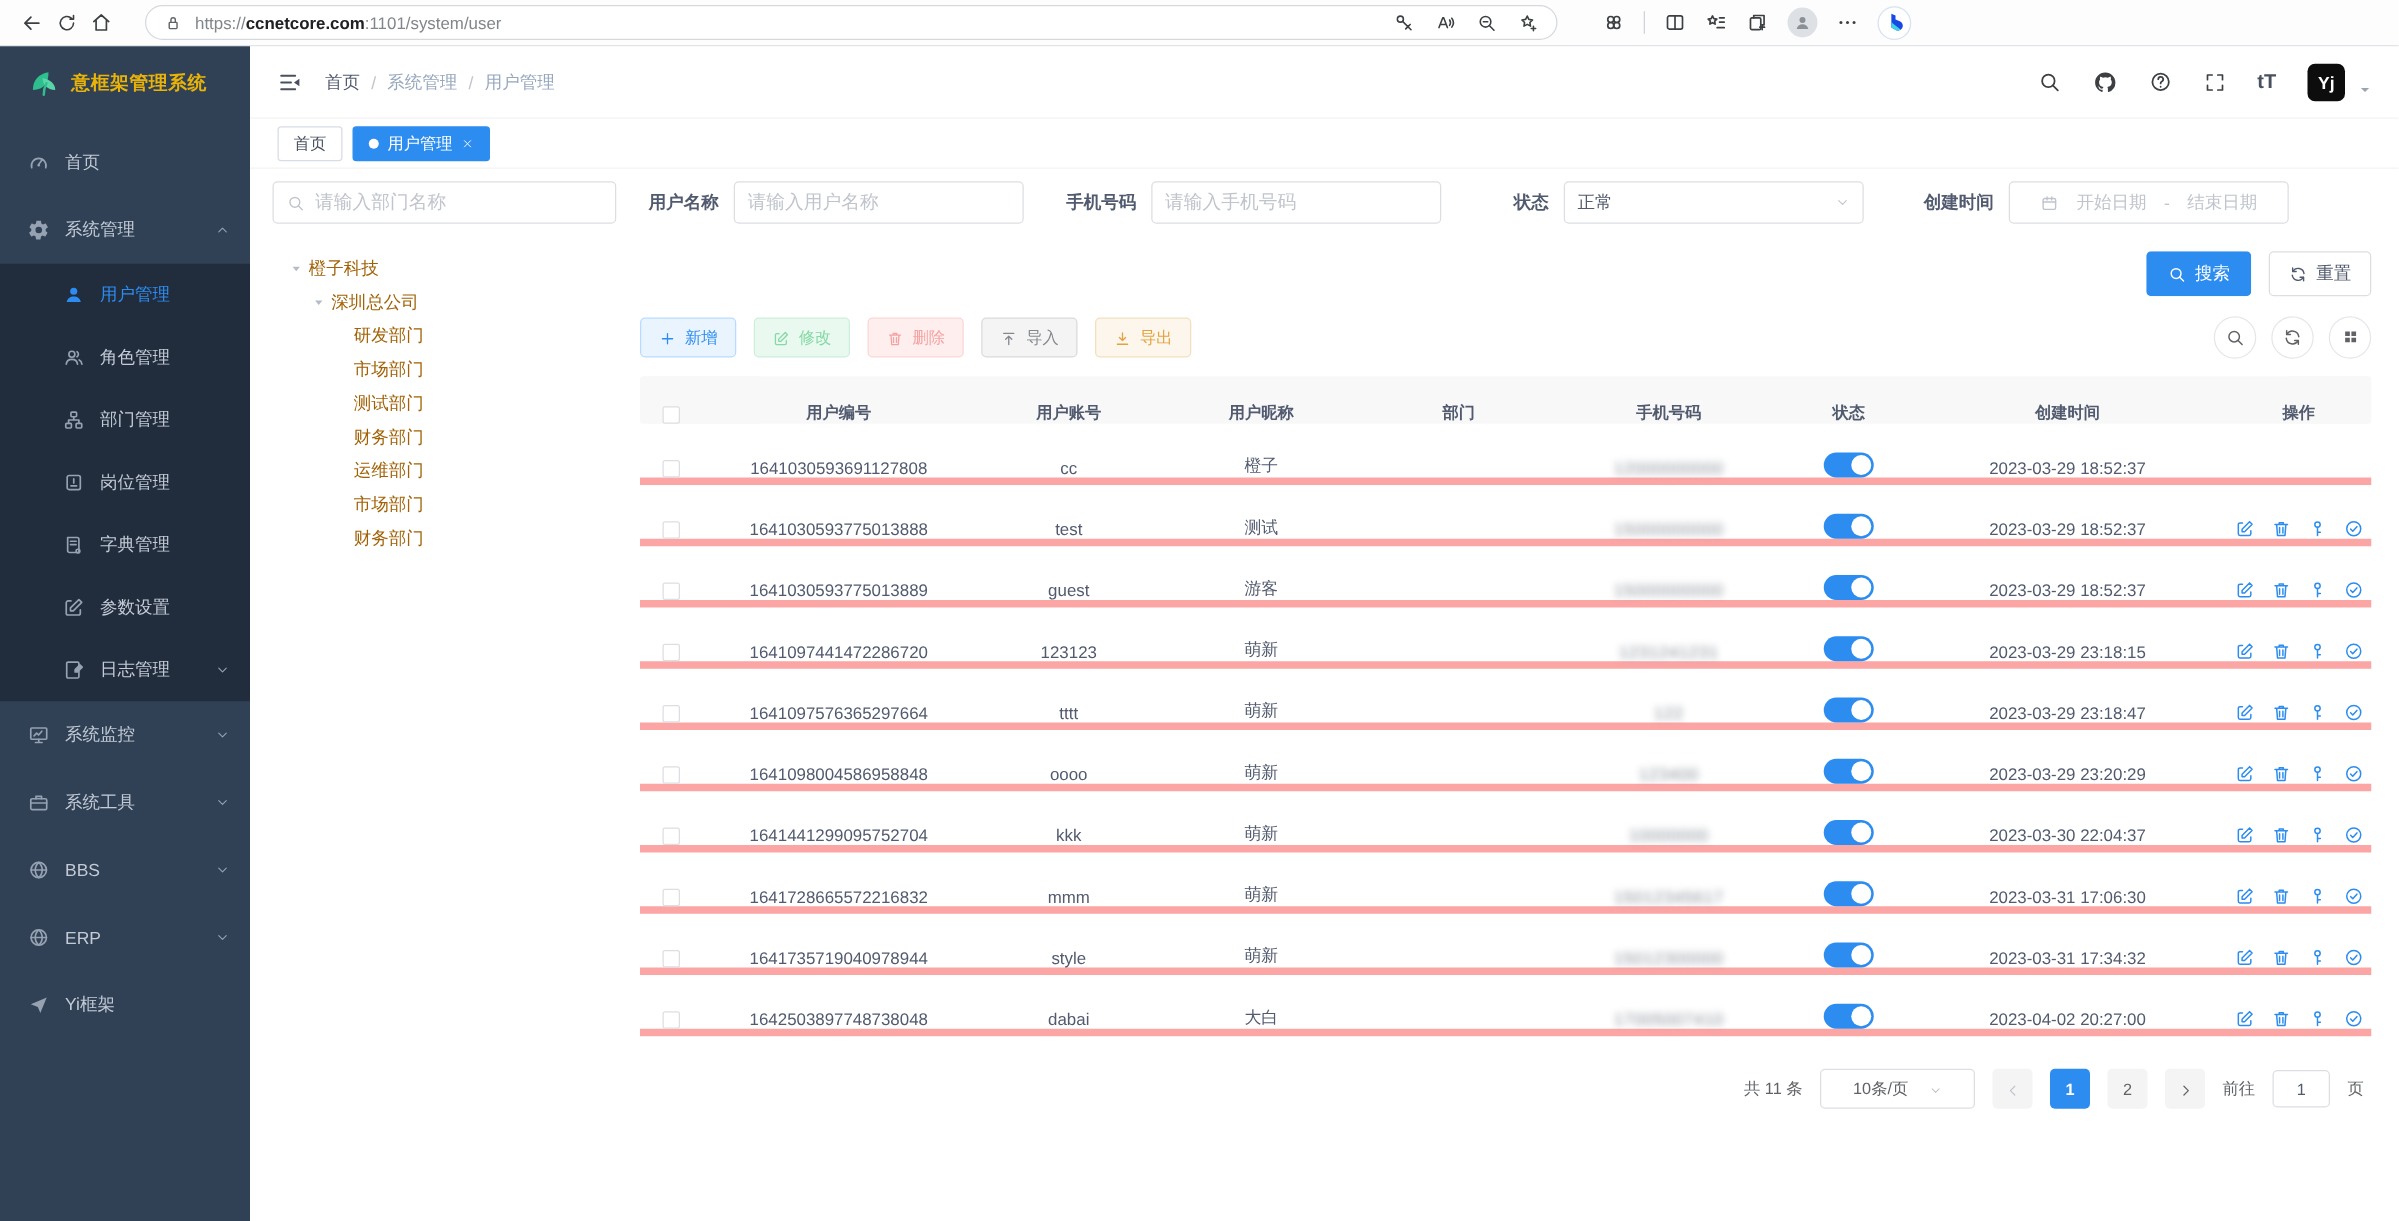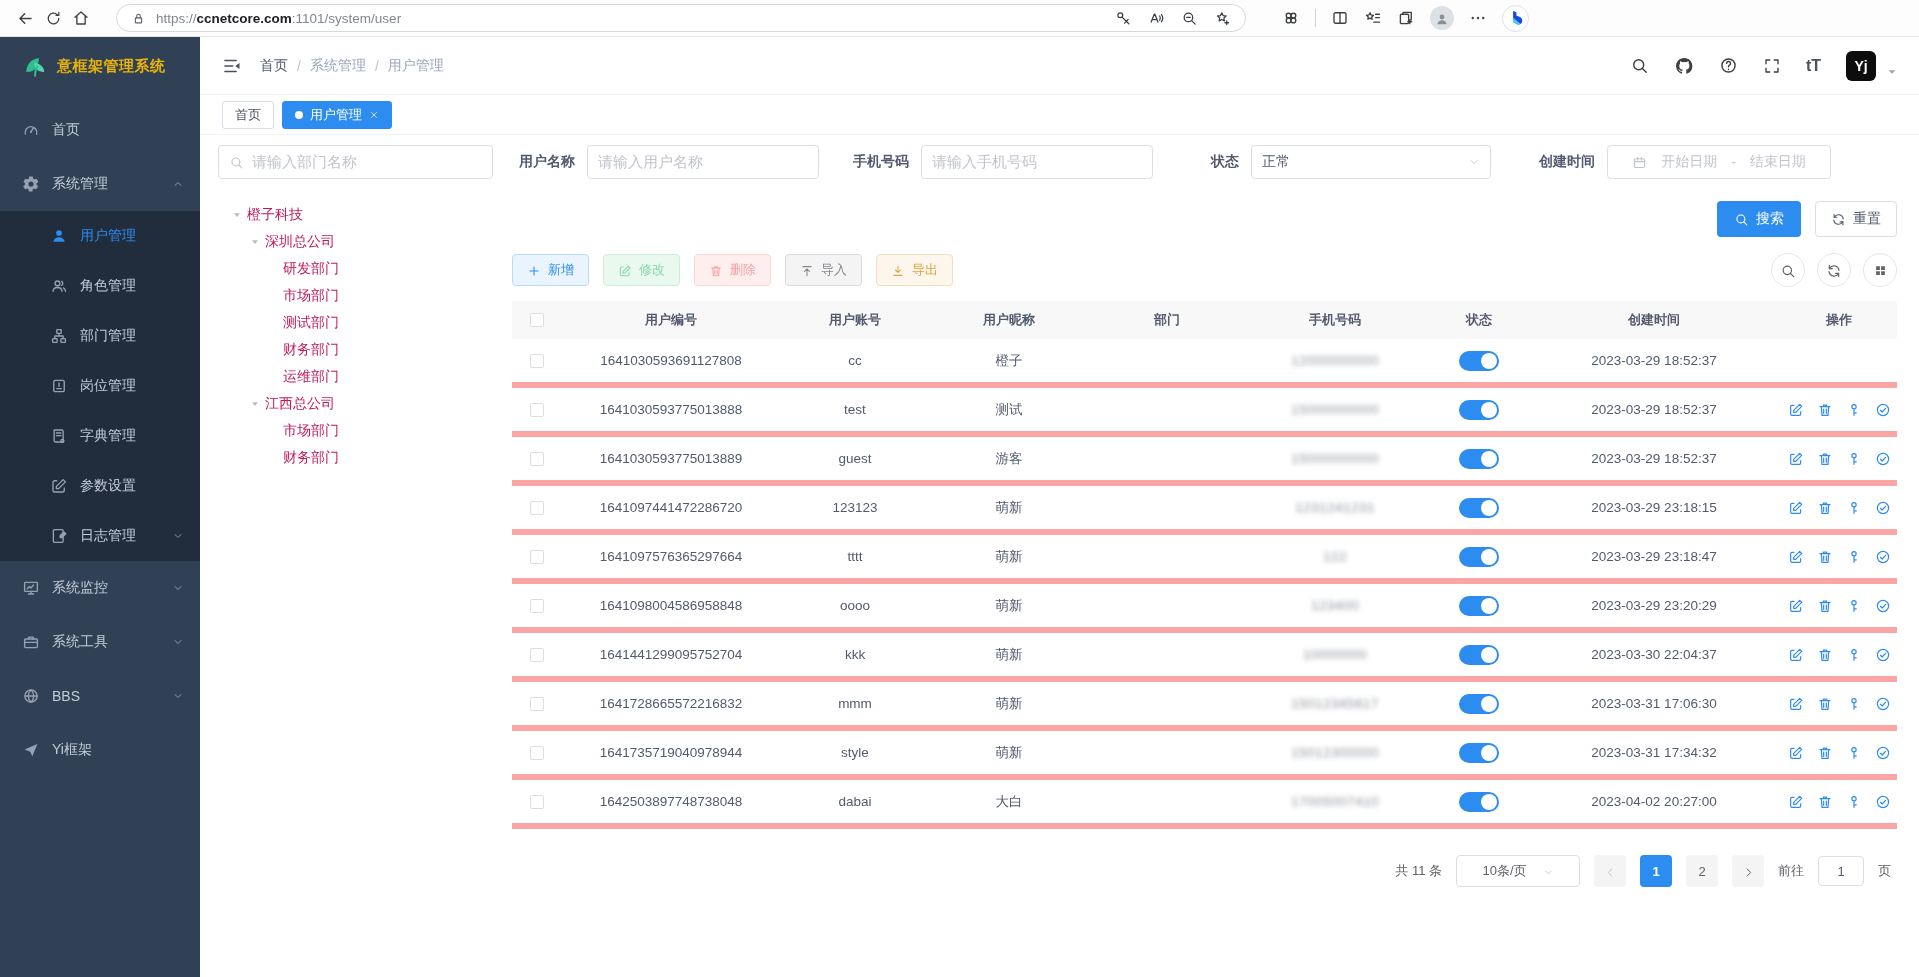--- a/index.html
+++ b/index.html
@@ -70,21 +70,21 @@
   font-family:Liberation Serif, serif; background:transparent; }
 .f-box input::placeholder { color:#c0c4cc; }
 .f-label { font-weight:bold; color:#515a6e; font-size:14px; white-space:nowrap; }
 .sel-text { color:#515a6e; flex:1; }
 .sel-chev { color:#c0c4cc; display:flex; }
 .date-box { justify-content:center; gap:14px; }
 
 .body-row { display:flex; margin-top:14px; }
 .tree { width:282px; flex-shrink:0; padding-top:8px; }
 .tree-row { height:27px; display:flex; align-items:center; font-size:14px;
-  color:#be185d; cursor:pointer; }
+  color:#a16207; cursor:pointer; }
 .tree-arrow { color:#b6bcc6; display:flex; margin-right:5px; }
 
 .right { flex:1; min-width:0; padding-left:12px; }
 .btn { display:inline-flex; align-items:center; gap:7px; border-radius:4px;
   font-size:14px; cursor:pointer; border:1px solid transparent; background:#fff; white-space:nowrap; }
 .sr-row { display:flex; gap:14px; margin-top:8px;justify-content:flex-end; }
 .btn-search { background:#2d8cf0; color:#fff; height:36px; padding:0 16px; }
 .btn-reset { border-color:#dcdee2; color:#515a6e; height:36px; padding:0 15px; }
 .action-row { margin-top:16px; display:flex; align-items:center; gap:14px; }
 .btn-sm { height:32px; padding:0 14px; font-size:13px; }
@@ -92,21 +92,21 @@
 .btn-edit { background:#e9f9ef; border-color:#cdeeda; color:#86d8a6; }
 .btn-del { background:#feeeee; border-color:#fbd6d6; color:#f5a2a2; }
 .btn-import { background:#f4f4f5; border-color:#d9dadc; color:#85888f; }
 .btn-export { background:#fdf6ec; border-color:#f3dfbd; color:#e2a23f; }
 .round-btns { margin-left:auto; display:flex; gap:12px; }
 .rbtn { width:34px; height:34px; border-radius:50%; border:1px solid #e4e7ea;
   display:flex; align-items:center; justify-content:center; color:#606266;
   background:#fff; cursor:pointer; }
 
 .table { margin-top:14px; }
-.tr { display:flex; align-items:center; }
+.tr { display:flex; align-items:flex-end; }
 .thead { background:#f8f8f9; height:38px; font-size:13px; font-weight:bold;
   color:#515a6e; border-radius:2px; }
 .tbody .tr { height:49px; border-bottom:6px solid #fca5a5; font-size:13.5px; color:#515a6e; }
 .td { text-align:center; flex-shrink:0; display:flex; align-items:center; justify-content:center; }
 .cbx { width:14px; height:14px; border:1px solid #dcdee2; border-radius:2px;
   background:#fff; cursor:pointer; }
 .phone { filter:blur(2.8px); color:#8a9099; letter-spacing:.5px; }
 .toggle { width:40px; height:20px; background:#2d8cf0; border-radius:10px;
   position:relative; display:inline-block; cursor:pointer; }
 .toggle::after { content:''; position:absolute; right:2px; top:2px; width:16px;
@@ -377,20 +377,34 @@
           <span>BBS</span>
           <span class="chev">
             <svg class="ic" width="12" height="12" viewBox="0 0 24 24" fill="none" stroke="currentColor" stroke-width="1.8" stroke-linecap="round" stroke-linejoin="round">
               <path d="M6 9l6 6 6-6"></path>
             </svg>
           </span>
         </div>
         <div class="m-item">
           <span class="mi">
             <svg class="ic" width="18" height="18" viewBox="0 0 24 24" fill="none" stroke="currentColor" stroke-width="1.8" stroke-linecap="round" stroke-linejoin="round">
+              <circle cx="12" cy="12" r="8.2"></circle>
+              <path d="M3.8 12h16.4M12 3.8c-2.4 2.2-3.7 5-3.7 8.2s1.3 6 3.7 8.2c2.4-2.2 3.7-5 3.7-8.2s-1.3-6-3.7-8.2z"></path>
+            </svg>
+          </span>
+          <span>ERP</span>
+          <span class="chev">
+            <svg class="ic" width="12" height="12" viewBox="0 0 24 24" fill="none" stroke="currentColor" stroke-width="1.8" stroke-linecap="round" stroke-linejoin="round">
+              <path d="M6 9l6 6 6-6"></path>
+            </svg>
+          </span>
+        </div>
+        <div class="m-item">
+          <span class="mi">
+            <svg class="ic" width="18" height="18" viewBox="0 0 24 24" fill="none" stroke="currentColor" stroke-width="1.8" stroke-linecap="round" stroke-linejoin="round">
               <path fill="currentColor" stroke="none" d="M3.5 11.3L20.5 4l-6.8 16.5-2.7-6.3-7.5-2.9z"></path>
             </svg>
           </span>
           <span>Yi框架</span>
         </div>
       </div>
   </div>
 
   <div class="main">
     <div class="topbar">
@@ -525,28 +539,20 @@
               <span style="width: 15px; display: inline-block;"></span>
               <span>测试部门</span>
             </div>
             <div class="tree-row" style="padding-left: 50px;">
               <span style="width: 15px; display: inline-block;"></span>
               <span>财务部门</span>
             </div>
             <div class="tree-row" style="padding-left: 50px;">
               <span style="width: 15px; display: inline-block;"></span>
               <span>运维部门</span>
-            </div>
-            <div class="tree-row" style="padding-left: 32px;">
-              <span class="tree-arrow">
-                <svg class="ic" width="10" height="10" viewBox="0 0 24 24" fill="none" stroke="currentColor" stroke-width="1.8" stroke-linecap="round" stroke-linejoin="round">
-                  <path fill="currentColor" stroke="none" d="M5 8h14l-7 9z"></path>
-                </svg>
-              </span>
-              <span>江西总公司</span>
             </div>
             <div class="tree-row" style="padding-left: 50px;">
               <span style="width: 15px; display: inline-block;"></span>
               <span>市场部门</span>
             </div>
             <div class="tree-row" style="padding-left: 50px;">
               <span style="width: 15px; display: inline-block;"></span>
               <span>财务部门</span>
             </div>
           </div>

